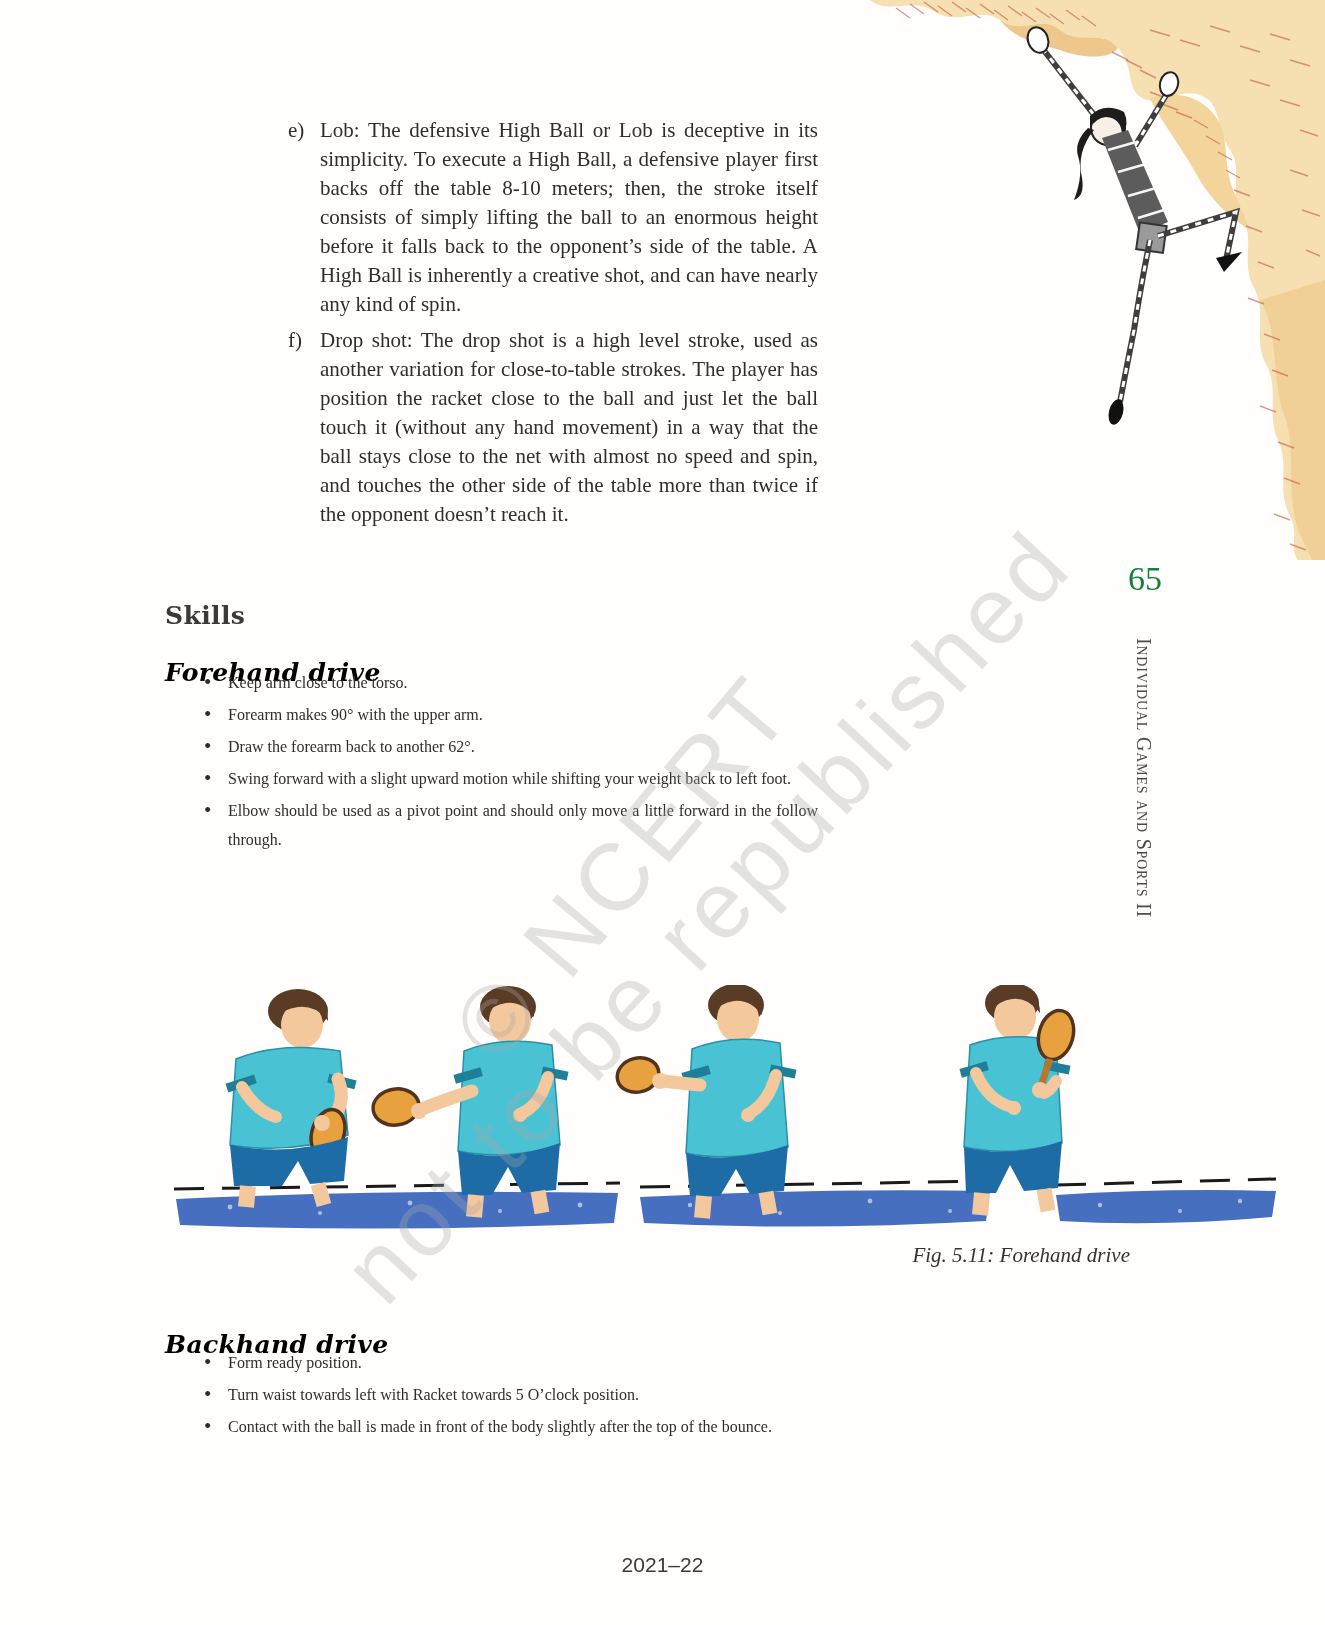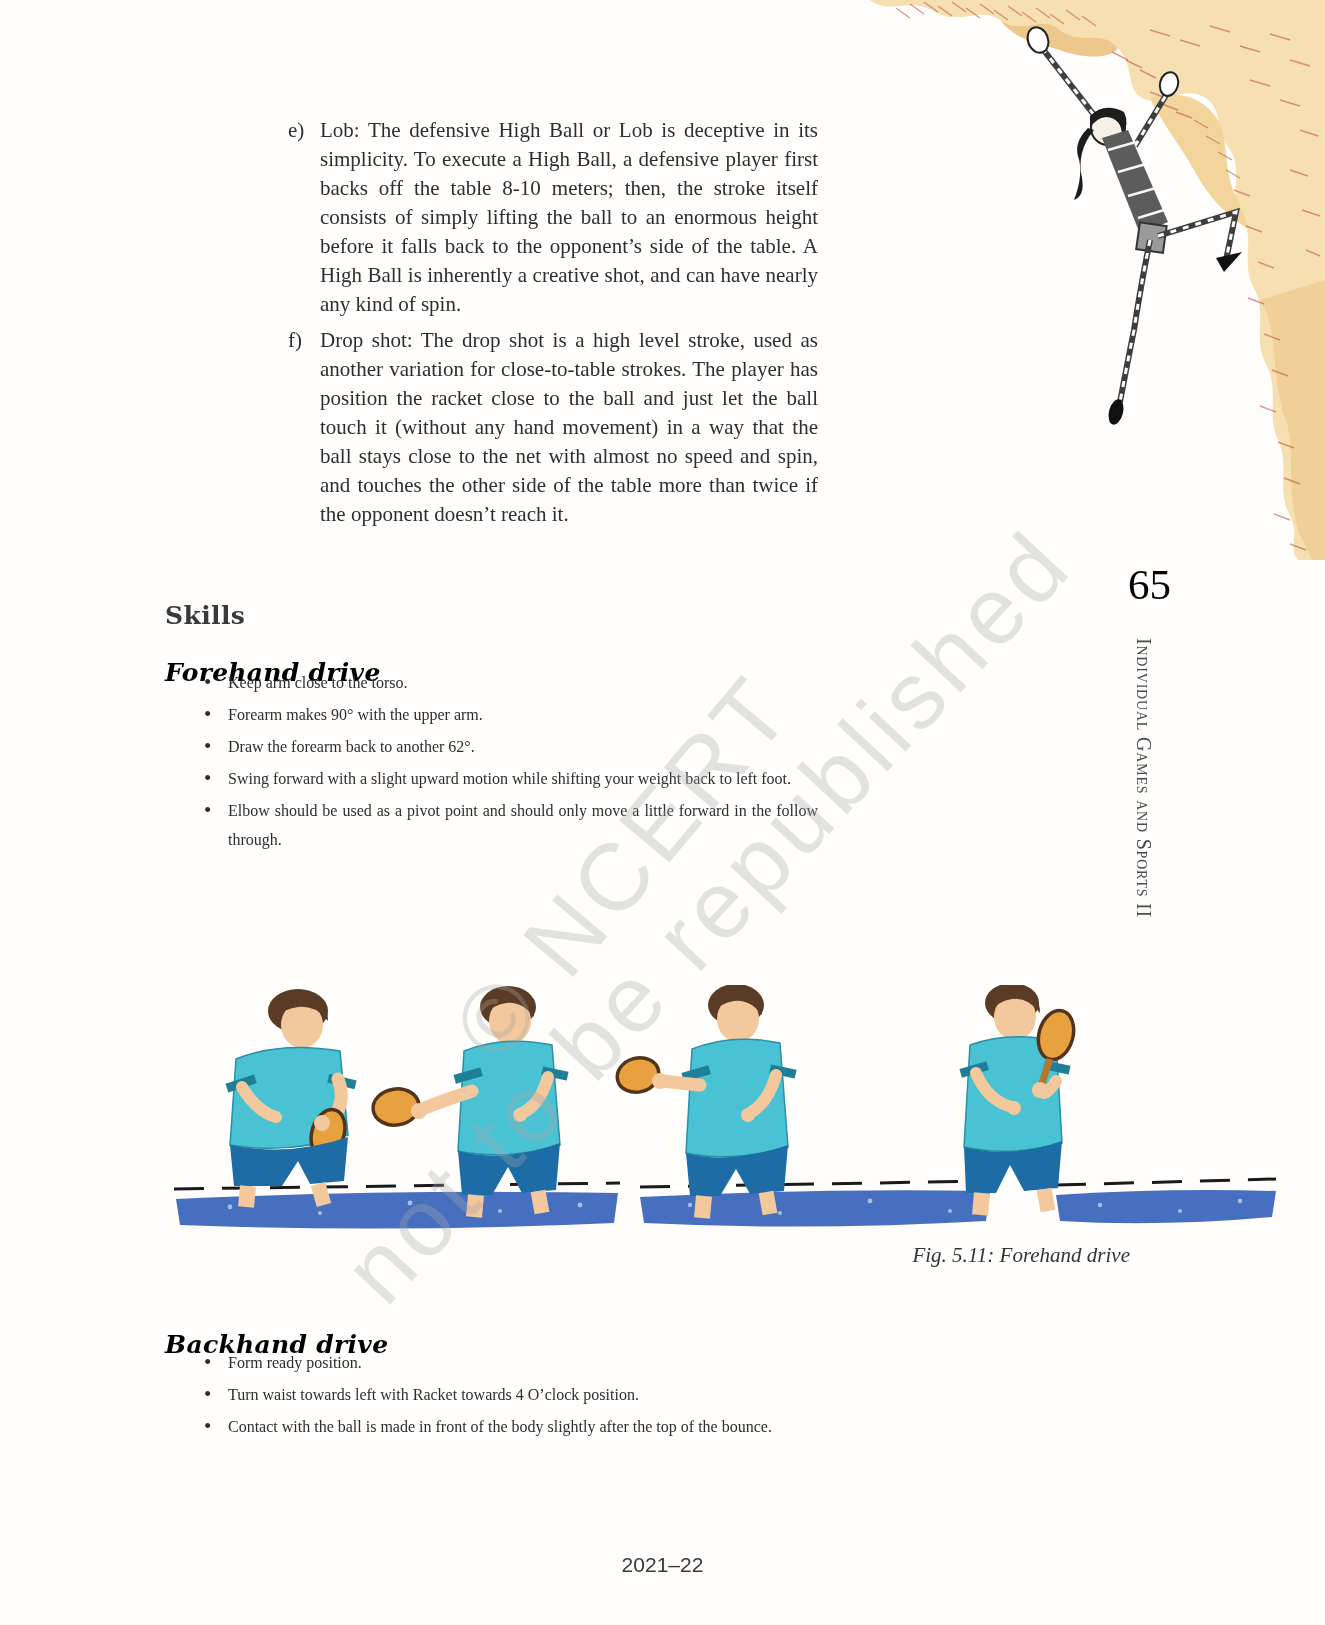--- a/index.html
+++ b/index.html
@@ -13,21 +13,21 @@
   .skills-heading{position:absolute;left:165px;top:580px;font-size:25px;font-weight:bold;
         color:#3a3a3a;font-family:"DejaVu Serif",serif;letter-spacing:.4px;}
   .drive-title{position:absolute;left:165px;font-size:25px;font-weight:bold;font-style:italic;
         color:#000000;font-family:"DejaVu Serif",serif;letter-spacing:.3px;}
   .bullets{position:absolute;left:202px;width:616px;margin:0;padding:0;list-style:none;}
   .bullets li{position:relative;padding-left:26px;font-size:16px;line-height:29px;
         text-align:justify;margin-bottom:3px;}
   .bullets li::before{content:"•";position:absolute;left:2px;top:0;font-size:21px;color:#2e2e2e;}
   .fig-caption{position:absolute;left:180px;top:1243px;width:950px;text-align:right;
         font-size:21px;font-style:italic;color:#333;}
-  .page-number{position:absolute;left:1128px;top:560px;font-size:43px;color:#000000;}
+  .page-number{position:absolute;left:1128px;top:560px;font-size:34px;color:#15803d;}
   .side-title{position:absolute;left:1132px;top:638px;height:400px;writing-mode:vertical-rl;
         font-variant:small-caps;font-size:20px;letter-spacing:.8px;color:#4a4a4a;}
   .footer-year{position:absolute;left:0;top:1553px;width:100%;text-align:center;
         font-family:"Liberation Sans",sans-serif;font-size:21px;color:#3a3a3a;}
   
   .wm{position:absolute;font-family:"Liberation Sans",sans-serif;font-size:95px;
         color:#a8a8a8;opacity:.32;white-space:nowrap;pointer-events:none;z-index:9;
         transform-origin:0 0;letter-spacing:6px;}
   .wm1{left:432px;top:1010px;transform:rotate(-50deg);}
   .wm2{left:322px;top:1250px;transform:rotate(-47deg);}
@@ -198,21 +198,21 @@
       <line x1="812" y1="208" x2="810" y2="230" stroke="#f3c89d" stroke-width="16"></line>
       <line x1="874" y1="204" x2="878" y2="226" stroke="#f3c89d" stroke-width="15"></line>
     </g>
   </svg>
 
   <div class="fig-caption">Fig. 5.11: Forehand drive</div>
 
   <h3 class="drive-title" style="top:1305px;">Backhand drive</h3>
   <ul class="bullets" style="top:1348px;">
     <li>Form ready position.</li>
-    <li>Turn waist towards left with Racket towards 4 O’clock position.</li>
+    <li>Turn waist towards left with Racket towards 5 O’clock position.</li>
     <li>Contact with the ball is made in front of the body slightly after the top of the bounce.</li>
   </ul>
 
   <div class="page-number">65</div>
   <div class="side-title">Individual Games and Sports II</div>
   <div class="footer-year">2021–22</div>
 
   <div class="wm wm1">© NCERT</div>
   <div class="wm wm2">not to be republished</div>
 

